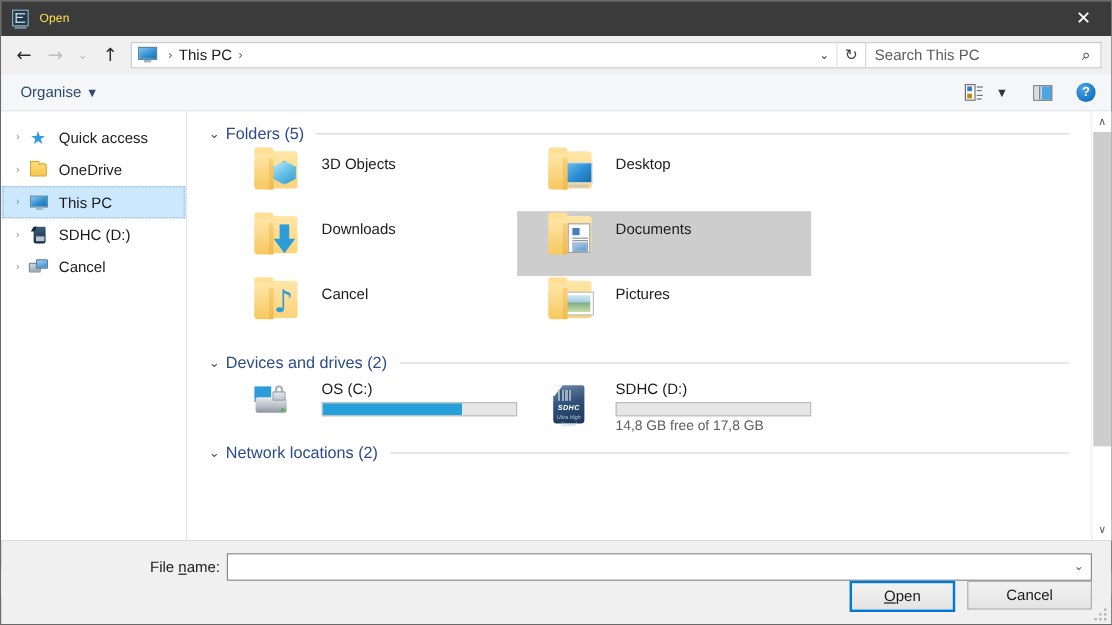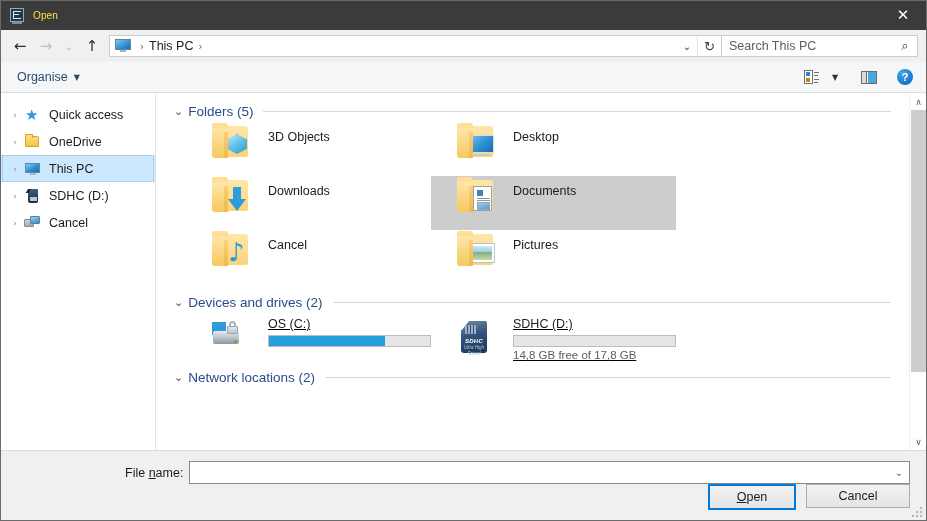--- a/index.html
+++ b/index.html
@@ -457,21 +457,21 @@
   
   .dtile {
     width: 245px;
     height: 46px;
     display: flex;
     align-items: flex-start;
     padding-left: 24px;
     padding-top: 4px;
   }
   .dtile .dicon { width: 44px; height: 40px; position: relative; flex: 0 0 auto; }
-  .dtile .dinfo { margin-left: 14px; width: 165px; text-decoration: underline; }
+  .dtile .dinfo { margin-left: 14px; width: 165px; }
   .dtile .dname { font-size: 12.5px; color: #1b1b1b; line-height: 15px; }
   .bar {
     height: 12px;
     background: #e6e6e6;
     border: 1px solid #bdbdbd;
     margin-top: 3px;
     position: relative;
     overflow: hidden;
   }
   .bar .fill { height: 100%; background: #26a0da; }

